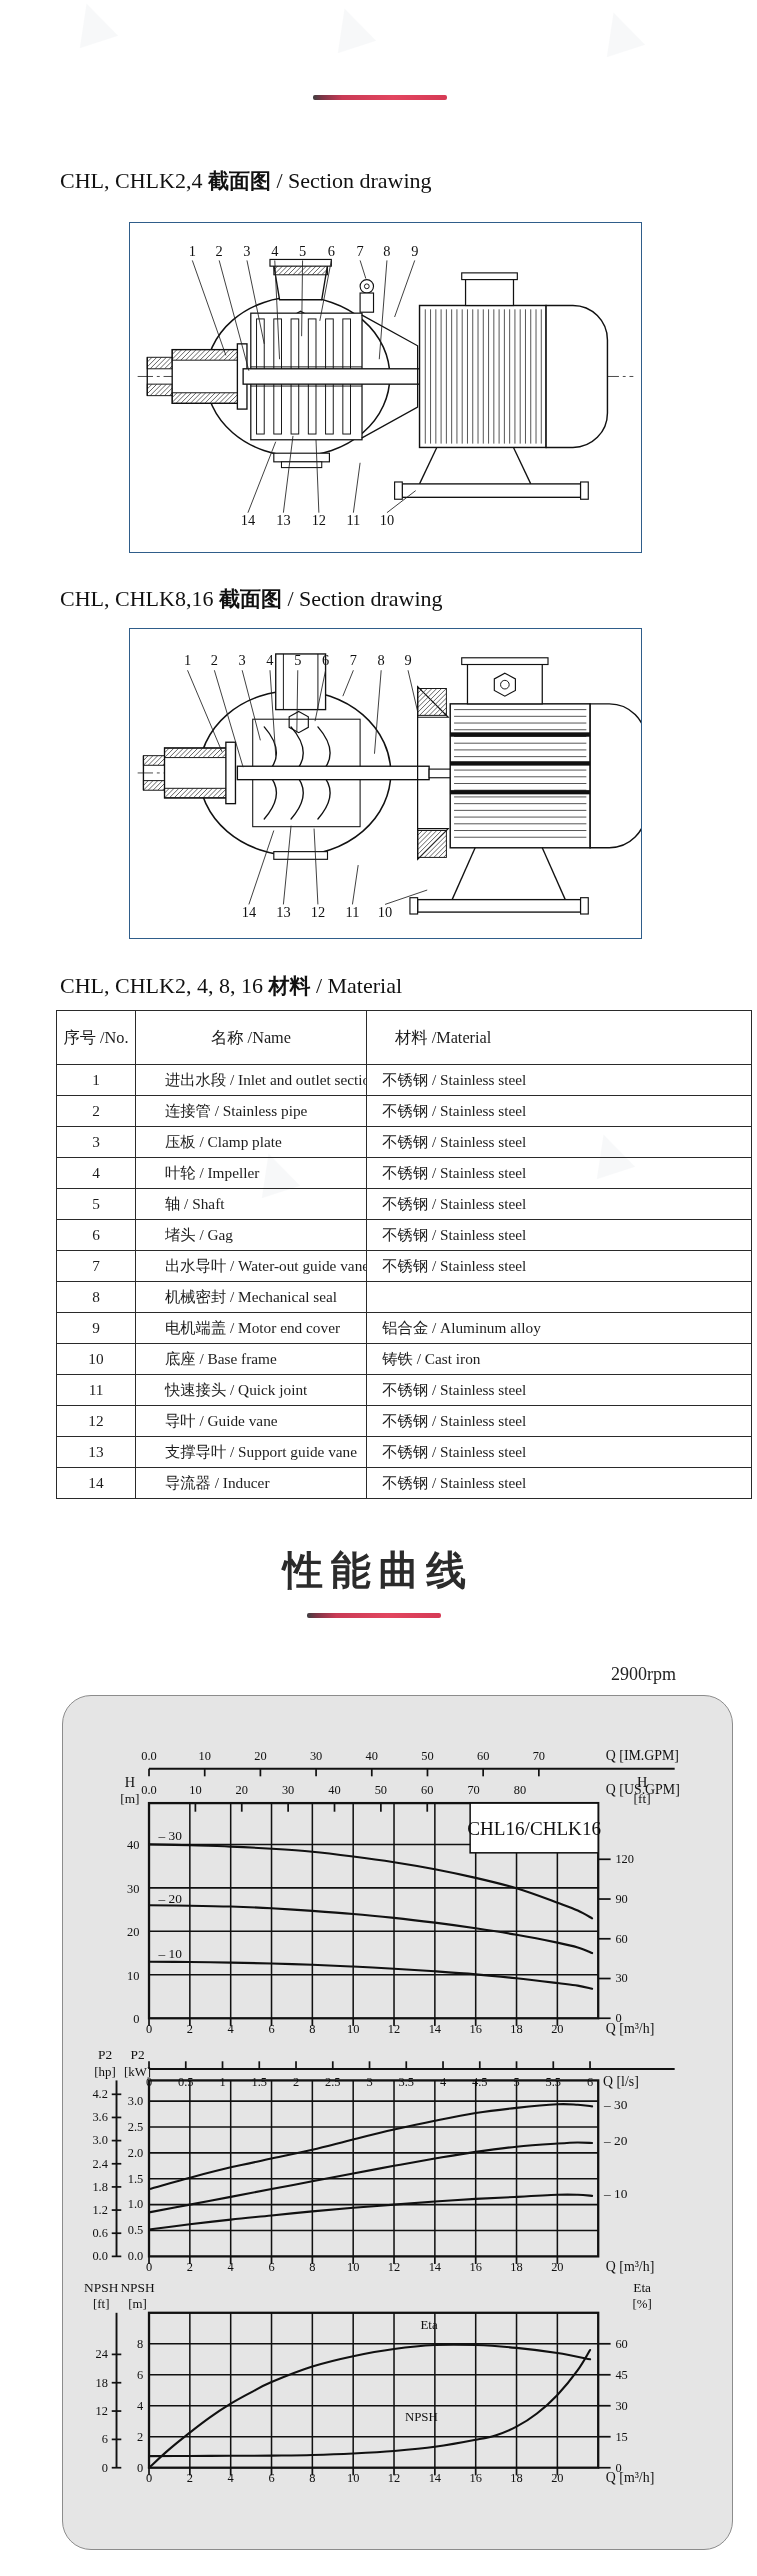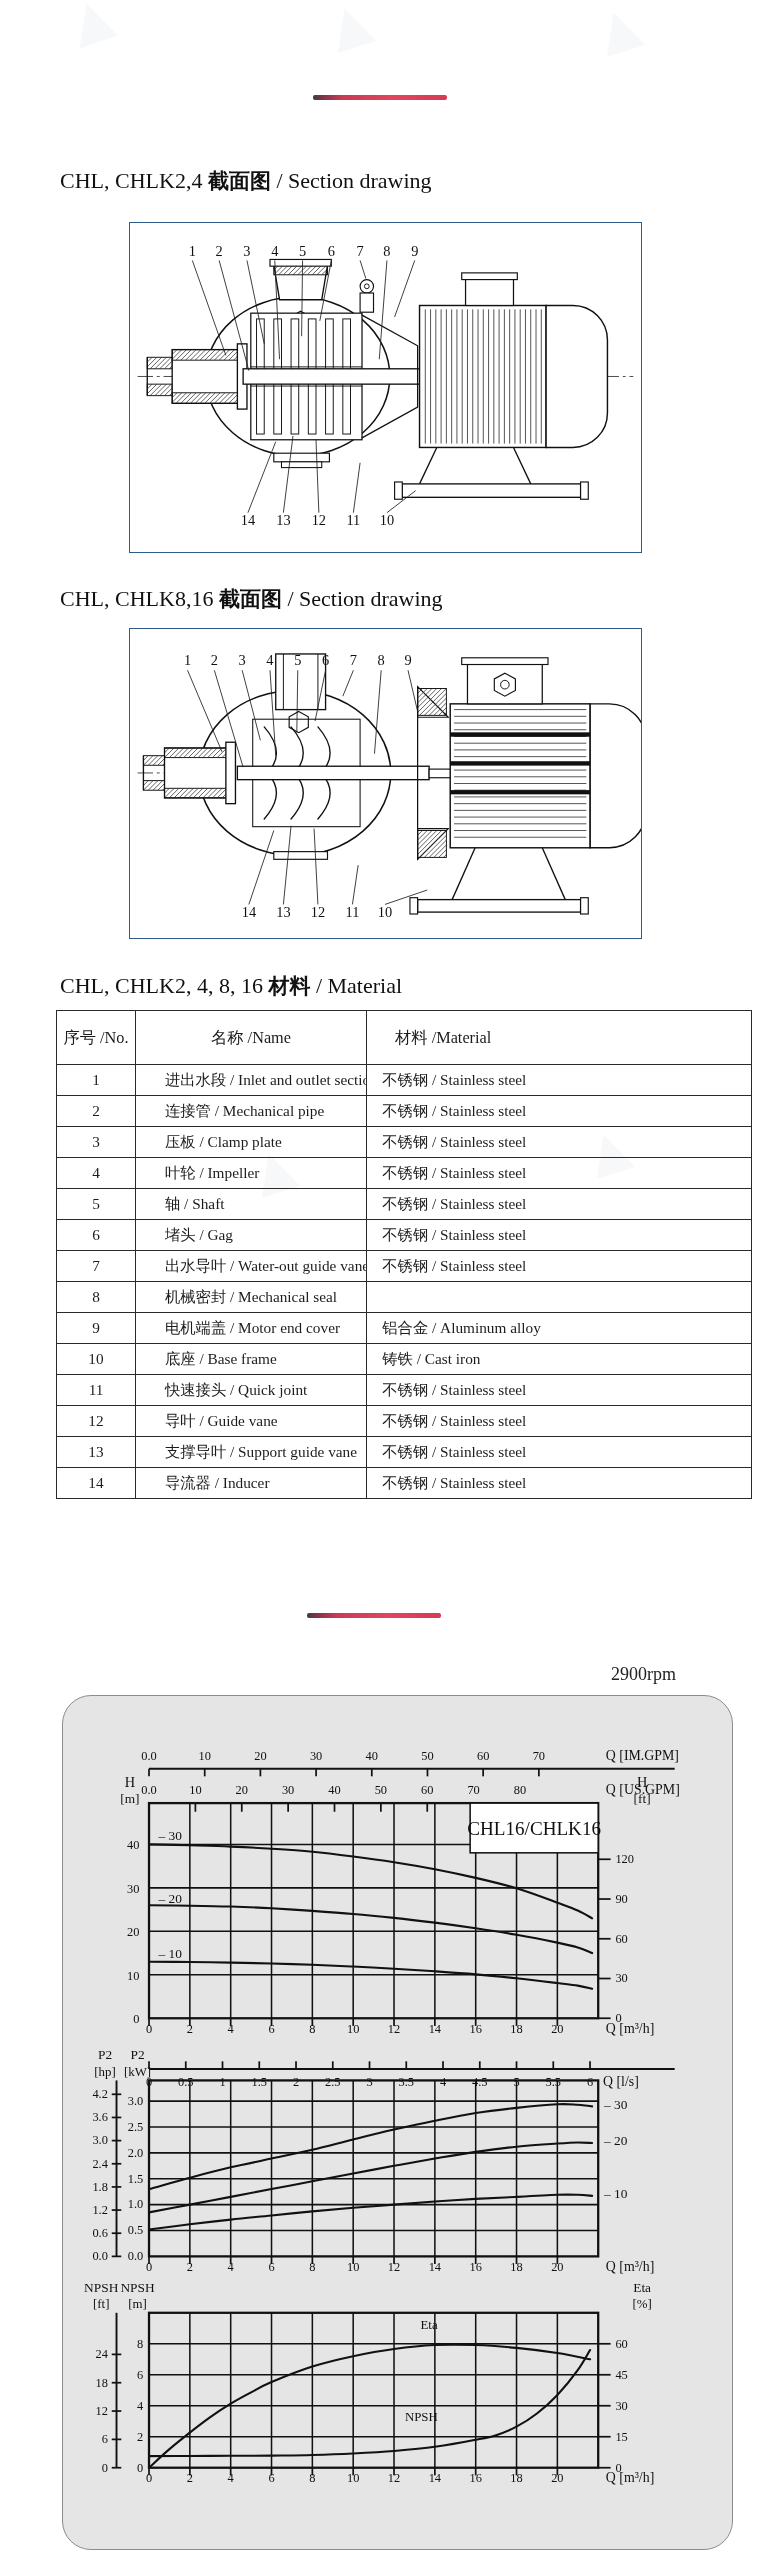--- a/index.html
+++ b/index.html
@@ -475,21 +475,21 @@
       </tr>
     </thead>
     <tbody id="mat-body">
         <tr>
           <td class="col-no">1</td>
           <td class="col-name">进出水段 / Inlet and outlet section</td>
           <td class="col-mat">不锈钢 / Stainless steel</td>
         </tr>
         <tr>
           <td class="col-no">2</td>
-          <td class="col-name">连接管 / Mechanical pipe</td>
+          <td class="col-name">连接管 / Stainless pipe</td>
           <td class="col-mat">不锈钢 / Stainless steel</td>
         </tr>
         <tr>
           <td class="col-no">3</td>
           <td class="col-name">压板 / Clamp plate</td>
           <td class="col-mat">不锈钢 / Stainless steel</td>
         </tr>
         <tr>
           <td class="col-no">4</td>
           <td class="col-name">叶轮 / Impeller</td>
@@ -541,20 +541,21 @@
           <td class="col-mat">不锈钢 / Stainless steel</td>
         </tr>
         <tr>
           <td class="col-no">14</td>
           <td class="col-name">导流器 / Inducer</td>
           <td class="col-mat">不锈钢 / Stainless steel</td>
         </tr>
       </tbody>
   </table>
 
+  <div class="big-title second">性能曲线</div>
   <div class="redline" style="left:307px;top:1613px;width:134px;"></div>
 
   <div id="rpm">2900rpm</div>
 
   <div id="chart-panel">
     <svg id="curves" viewBox="0 0 700 892" preserveAspectRatio="none">
         <line x1="90" y1="76" x2="640" y2="76" stroke="#111" stroke-width="2.2"></line>
         <line x1="90" y1="76" x2="90" y2="84" stroke="#111" stroke-width="1.8"></line>
         <text x="90" y="67" font-size="13" text-anchor="middle" fill="#111" font-family="&quot;Liberation Serif&quot;,serif">0.0</text>
         <line x1="148.27187923091037" y1="76" x2="148.27187923091037" y2="84" stroke="#111" stroke-width="1.8"></line>

